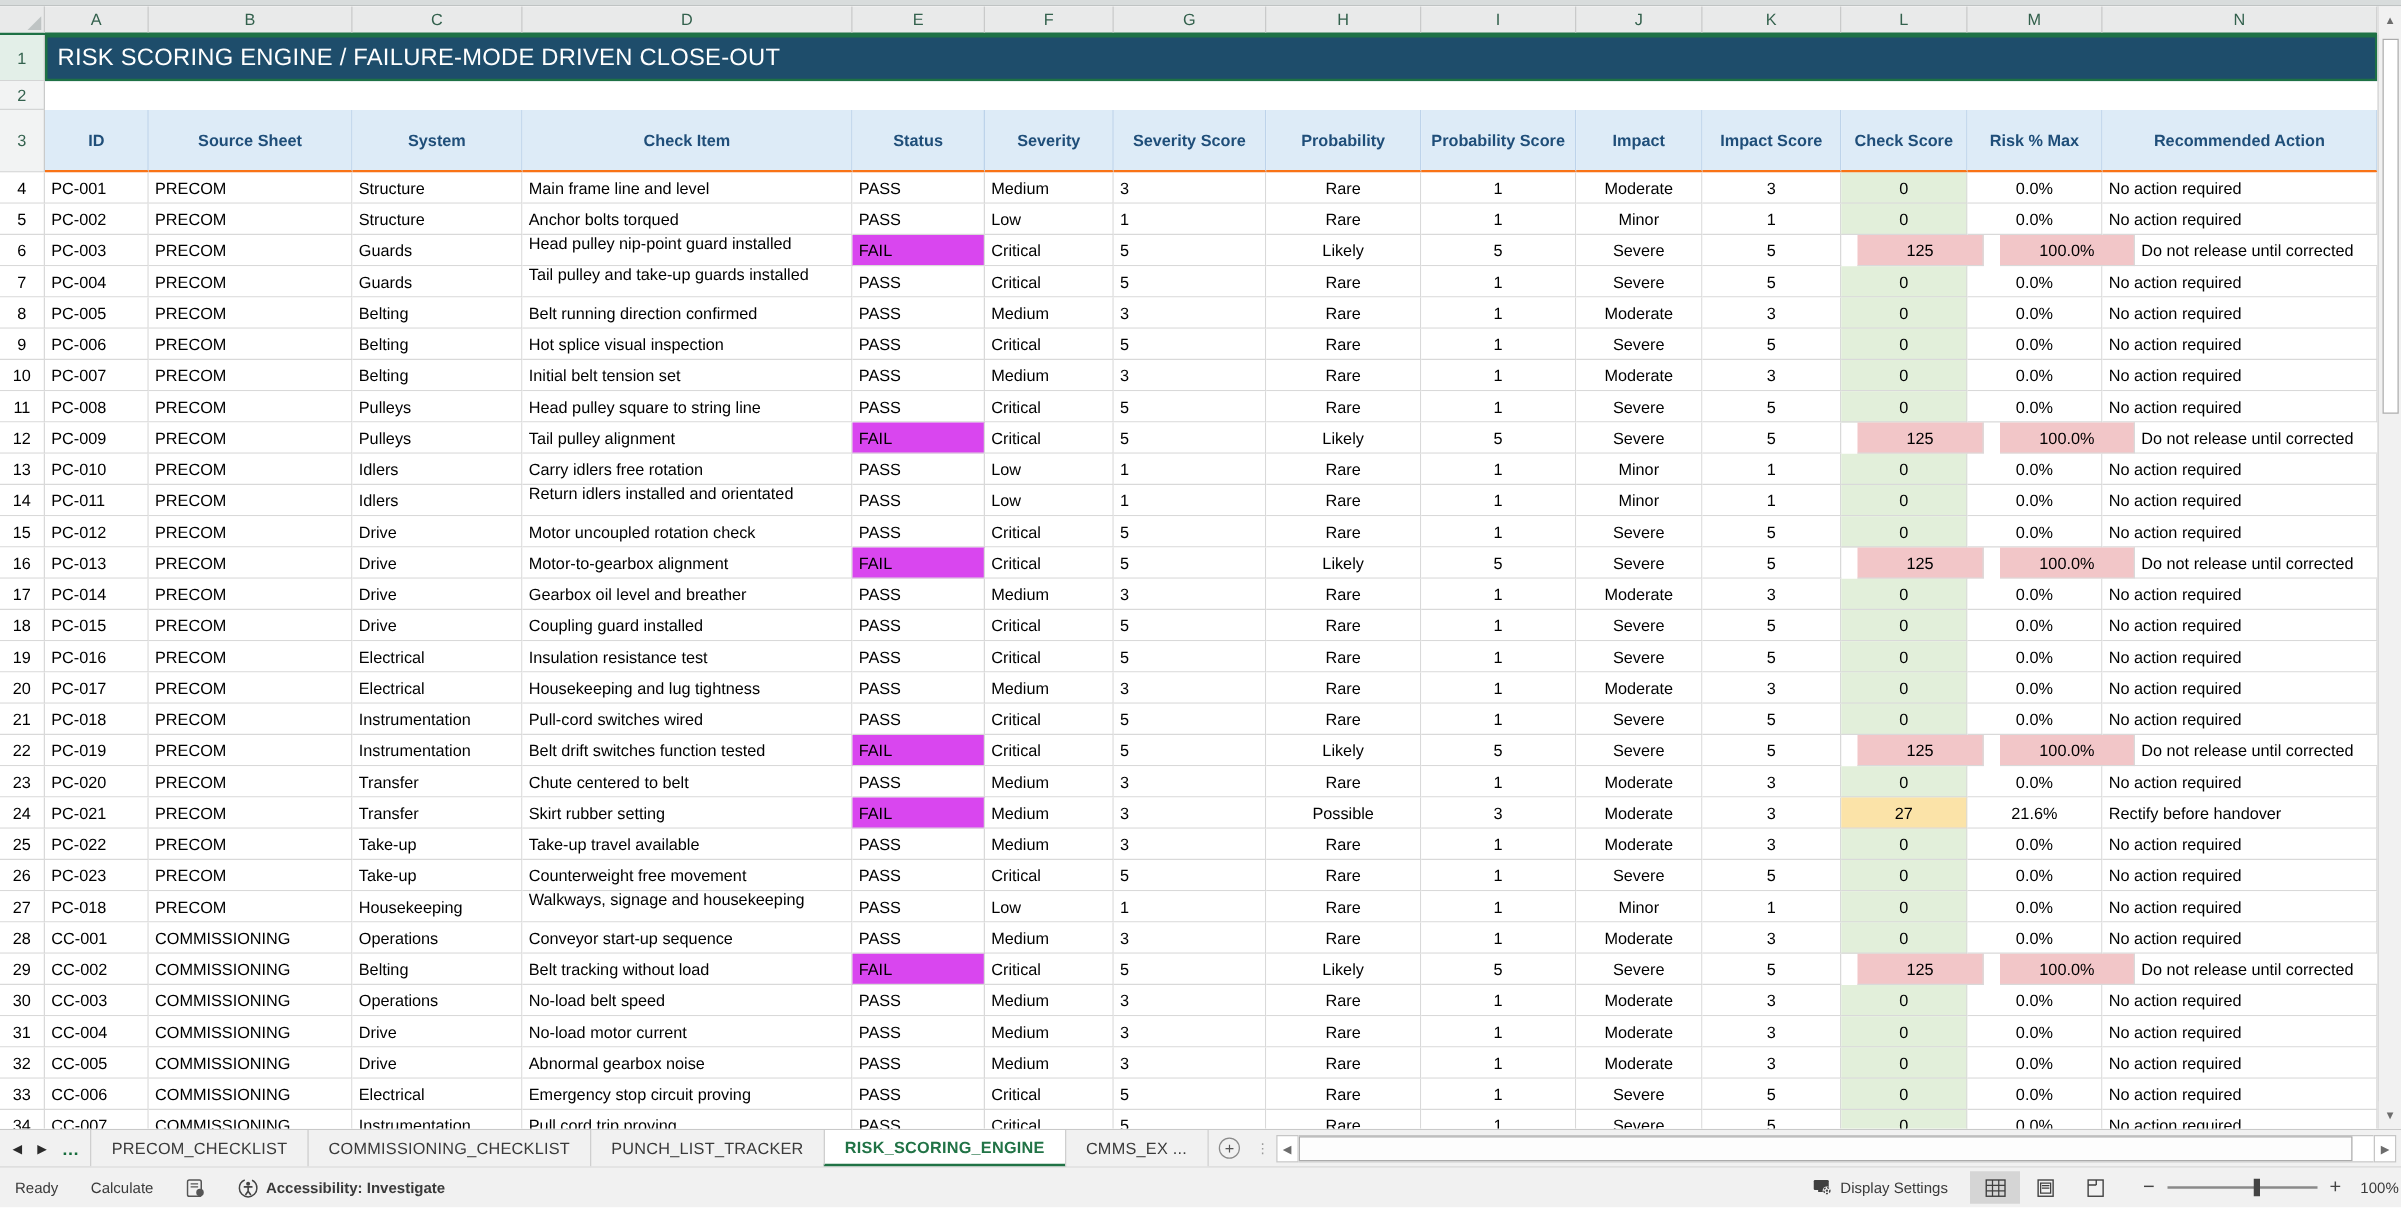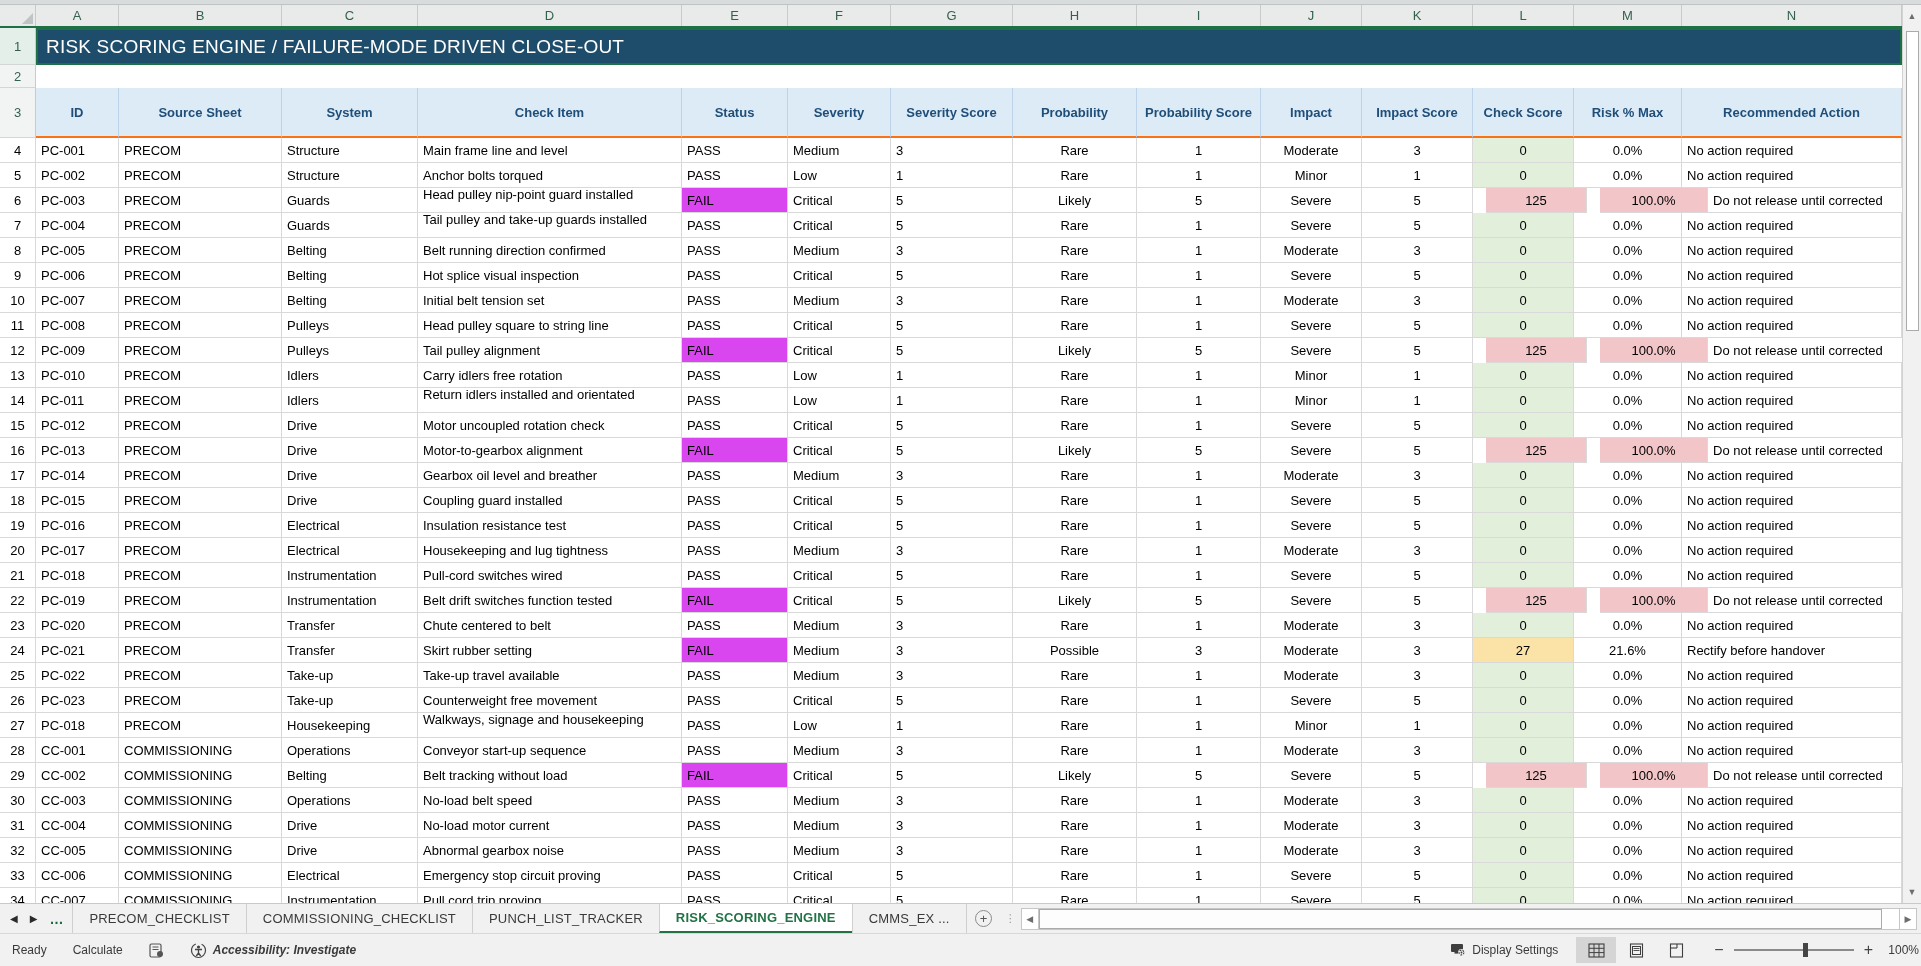--- a/index.html
+++ b/index.html
@@ -85,21 +85,21 @@
     display:flex; align-items:center; justify-content:center; font-size:9px; color:#6d6d6d; }
   .hs-track { flex:1; height:22px; border:1px solid #c6c6c6; border-left:none; border-right:none;
     background:#fff; display:flex; }
   .hs-thumb { width:98%; height:100%; background:#fdfdfd; border:1px solid #ababab; }
 
   
   .statusbar { height:33px; background:#f1f1f1; border-top:1px solid #d8d8d8;
     display:flex; align-items:center; font-size:12px; color:#3a3a3a; }
   .sb-left { display:flex; align-items:center; gap:26px; padding-left:12px; }
   .sb-item { display:flex; align-items:center; gap:6px; }
-  .sb-bold { font-weight:bold;font-style:italic; }
+  .sb-bold { font-weight:bold; }
   .sb-right { margin-left:auto; display:flex; align-items:center; gap:18px; padding-right:2px; }
   .view-btns { display:flex; align-items:center; }
   .view-btn { width:40px; height:26px; display:flex; align-items:center; justify-content:center; }
   .view-btn.active { background:#d5d5d5; }
   .zoom-ctl { display:flex; align-items:center; gap:10px; }
   .zoom-track { position:relative; width:120px; height:2px; background:#8a8a8a; }
   .zoom-handle { position:absolute; left:58%; top:-6px; width:5px; height:14px; background:#444; }
   .zoom-sign { font-size:16px; color:#444; }
   .zoom-pct { font-size:12px; color:#3a3a3a; width:36px; text-align:right; }
   svg { display:block; }

